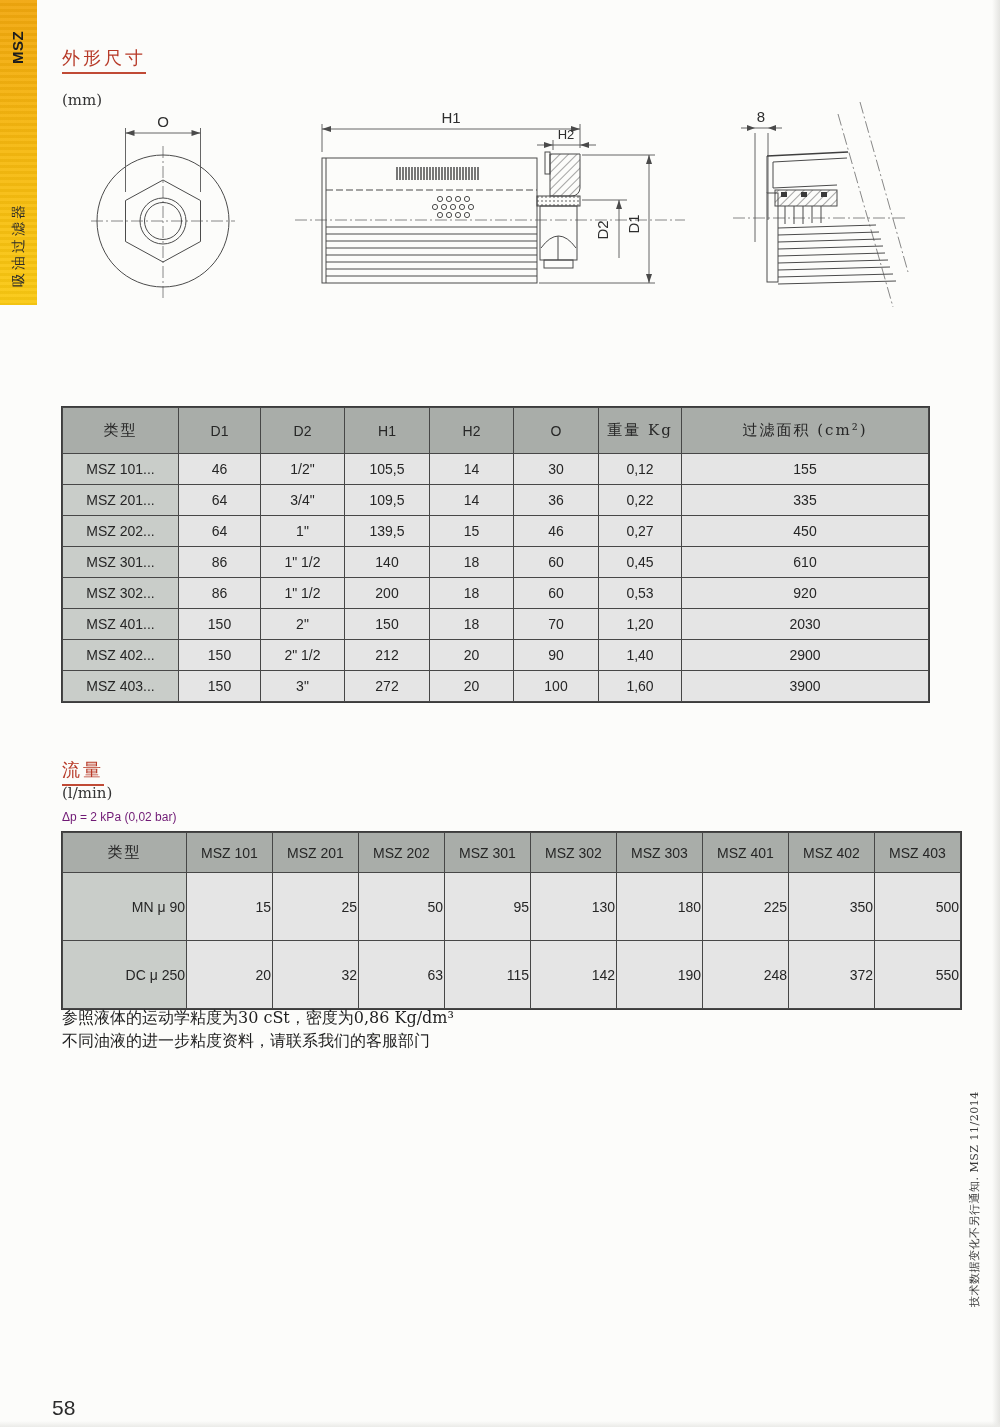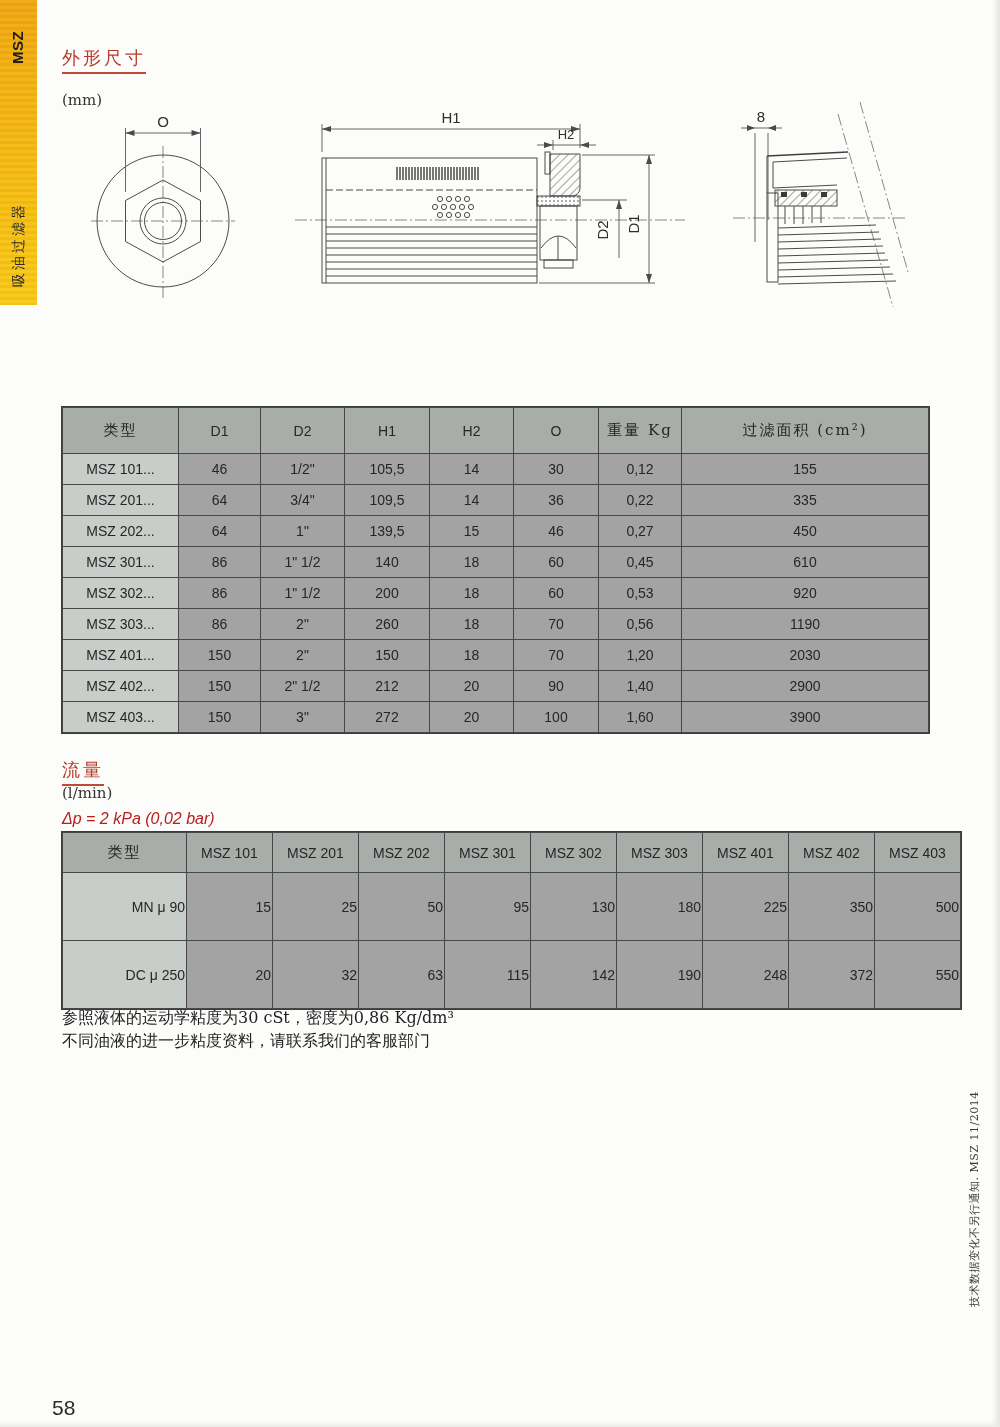--- a/index.html
+++ b/index.html
@@ -15,23 +15,23 @@
            background:repeating-linear-gradient(180deg,rgba(255,255,255,.05) 0 3px,rgba(0,0,0,.03) 3px 6px),
                       linear-gradient(180deg,#f1a70e 0%,#f6b90f 50%,#fac913 100%);}
   .vtext{position:absolute;transform-origin:0 0;transform:rotate(-90deg);white-space:nowrap;}
   .sb-top{left:9px;top:64px;font-size:15px;font-weight:bold;color:#1d1d1d;letter-spacing:.5px;}
   .sb-label{left:10px;top:287px;font-size:14px;color:#2a2a2a;font-family:"DejaVu Serif",serif;letter-spacing:3px;}
   .side-note{left:967px;top:1307px;font-size:11px;color:#3a3a3a;font-family:"DejaVu Serif",serif;letter-spacing:.5px;}
   
   .sec-title{position:absolute;font-family:"DejaVu Serif",serif;font-size:18px;letter-spacing:3px;
              color:#b73a28;border-bottom:2px solid #c04a35;padding-bottom:2px;}
   .sec-unit{position:absolute;font-family:"DejaVu Serif",serif;font-size:15px;color:#333;}
-  .cond{position:absolute;font-size:16px;color:#b91c1c;font-style:italic;}
-  
-  table{border-collapse:collapse;table-layout:fixed;position:absolute;background:#a3a3a3;}
+  .cond{position:absolute;font-size:12px;color:#701a75;}
+  
+  table{border-collapse:collapse;table-layout:fixed;position:absolute;background:#e5e5e5;}
   td,th{border:1px solid #474747;text-align:center;vertical-align:middle;
         font-size:14px;font-weight:normal;color:#262626;overflow:hidden;}
   .t-outer{outline:1px solid #3c3c3c;}
   th{background:#a9ada9;}
   th.zh{font-family:"DejaVu Serif",serif;font-size:15px;letter-spacing:2px;}
   td.lbl{background:#c9cdc9;}
   #dim-table{left:62px;top:407px;width:866px;}
   #dim-table th{height:43px;}
   #dim-table td{height:28px;}
   #flow-table{left:62px;top:832px;width:898px;}
@@ -270,30 +270,20 @@
       <td class="lbl">MSZ 302...</td>
       <td>86</td>
       <td>1" 1/2</td>
       <td>200</td>
       <td>18</td>
       <td>60</td>
       <td>0,53</td>
       <td>920</td>
     </tr>
     <tr>
-      <td class="lbl">MSZ 303...</td>
-      <td>86</td>
-      <td>2"</td>
-      <td>260</td>
-      <td>18</td>
-      <td>70</td>
-      <td>0,56</td>
-      <td>1190</td>
-    </tr>
-    <tr>
       <td class="lbl">MSZ 401...</td>
       <td>150</td>
       <td>2"</td>
       <td>150</td>
       <td>18</td>
       <td>70</td>
       <td>1,20</td>
       <td>2030</td>
     </tr>
     <tr>

